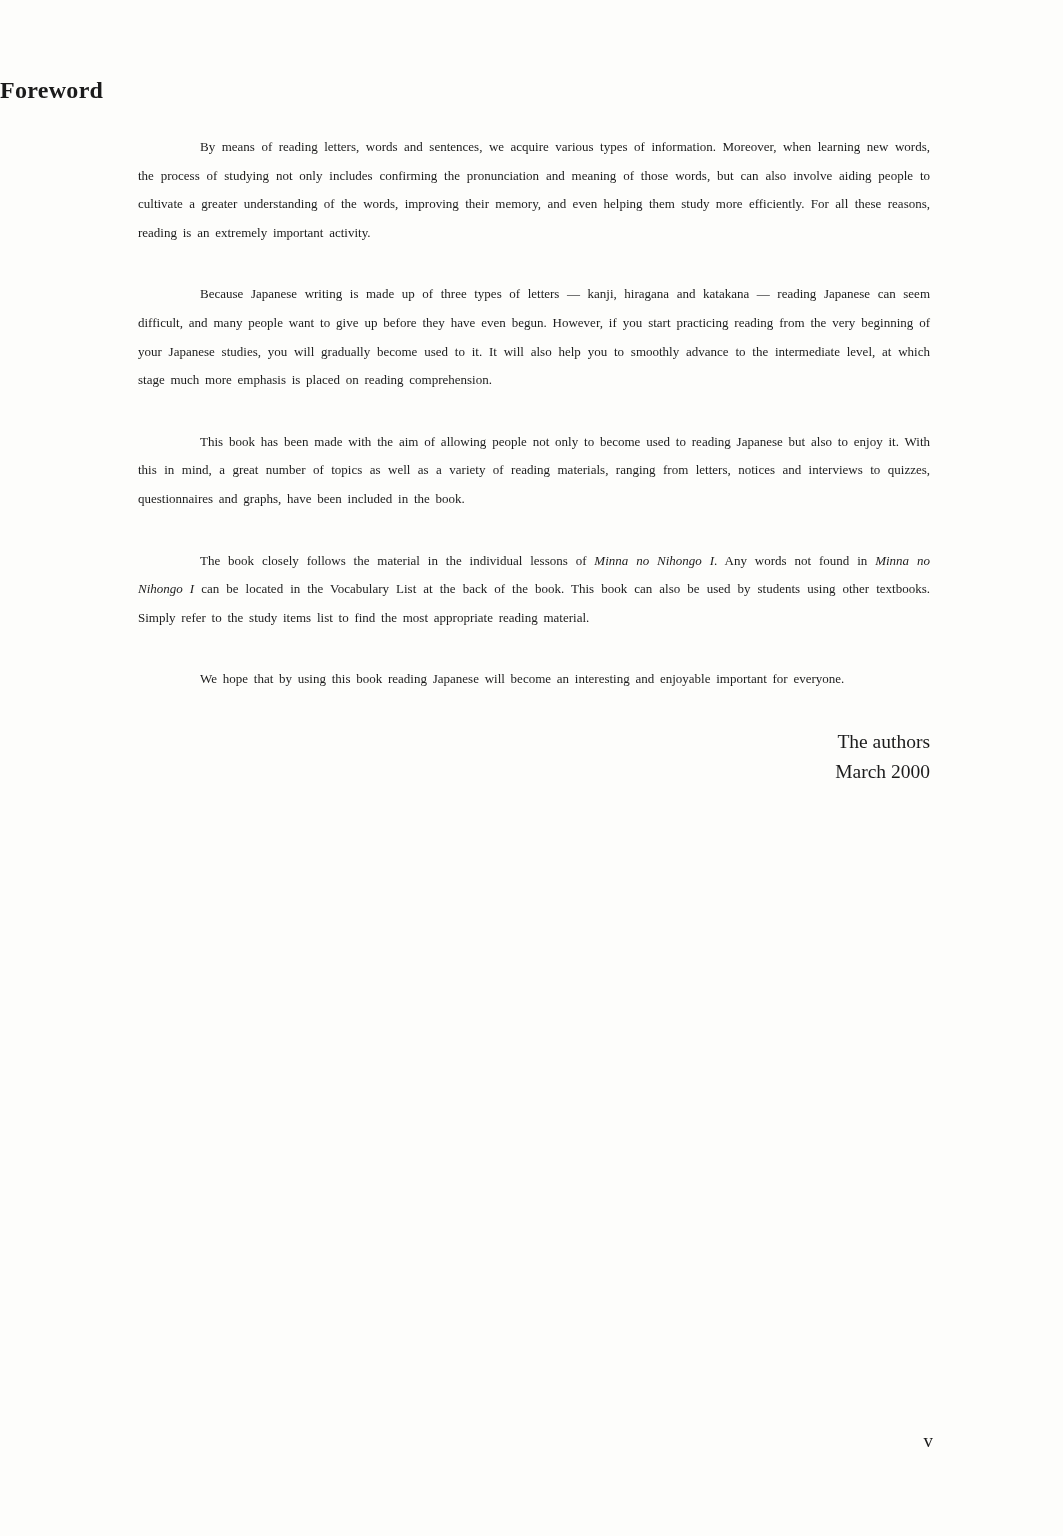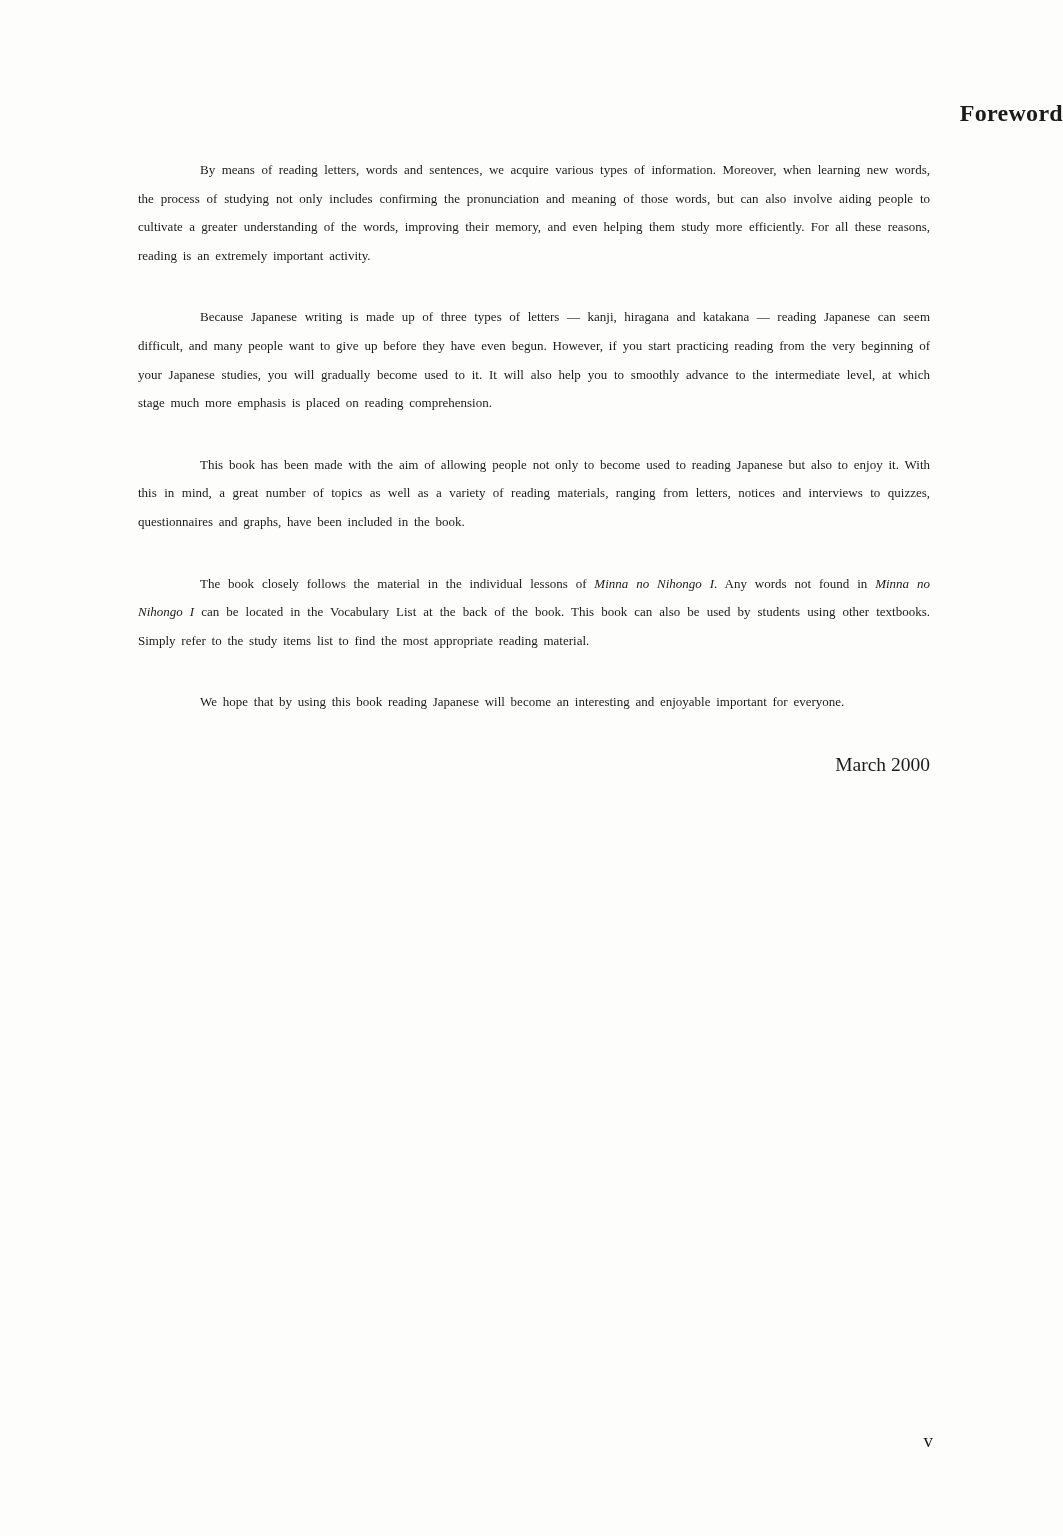--- a/index.html
+++ b/index.html
@@ -13,22 +13,22 @@
     height: 1536px;
     margin: 0 auto;
     background: #fdfdfb;
     font-family: "Liberation Serif", serif;
     color: #1b1b1b;
     box-sizing: border-box;
     overflow: hidden;
   }
   .title {
     margin: 0;
-    padding-top: 100px;
-    text-align: right;
+    padding-top: 77px;
+    text-align: left;
     font-size: 24px;
     font-weight: bold;
     letter-spacing: 0.3px;
   }
   .content {
     margin: 29px 133px 0 138px;
   }
   .content p {
     margin: 0 0 33px 0;
     font-size: 13px;
@@ -61,19 +61,20 @@
   <h1 class="title">Foreword</h1>
 
   <div class="content">
     <p><span>By means of reading letters, words and sentences, we acquire various types of information. Moreover, when learning new words, the process of studying not only includes confirming the pronunciation and meaning of those words, but can also involve aiding people to cultivate a greater understanding of the words, improving their memory, and even helping them study more efficiently. For all these reasons, reading is an extremely important activity.</span></p>
     <p><span>Because Japanese writing is made up of three types of letters — kanji, hiragana and katakana — reading Japanese can seem difficult, and many people want to give up before they have even begun. However, if you start practicing reading from the very beginning of your Japanese studies, you will gradually become used to it. It will also help you to smoothly advance to the intermediate level, at which stage much more emphasis is placed on reading comprehension.</span></p>
     <p><span>This book has been made with the aim of allowing people not only to become used to reading Japanese but also to enjoy it. With this in mind, a great number of topics as well as a variety of reading materials, ranging from letters, notices and interviews to quizzes, questionnaires and graphs, have been included in the book.</span></p>
     <p><span>The book closely follows the material in the individual lessons of </span><i>Minna no Nihongo I</i><span>. Any words not found in </span><i>Minna no Nihongo I</i><span> can be located in the Vocabulary List at the back of the book. This book can also be used by students using other textbooks. Simply refer to the study items list to find the most appropriate reading material.</span></p>
     <p><span>We hope that by using this book reading Japanese will become an interesting and enjoyable important for everyone.</span></p>
 
     <div class="signature">
+      <div>The authors</div>
       <div>March 2000</div>
     </div>
   </div>
 
   <div class="page-number">v</div>
 
 </div>
 
 </body></html>

